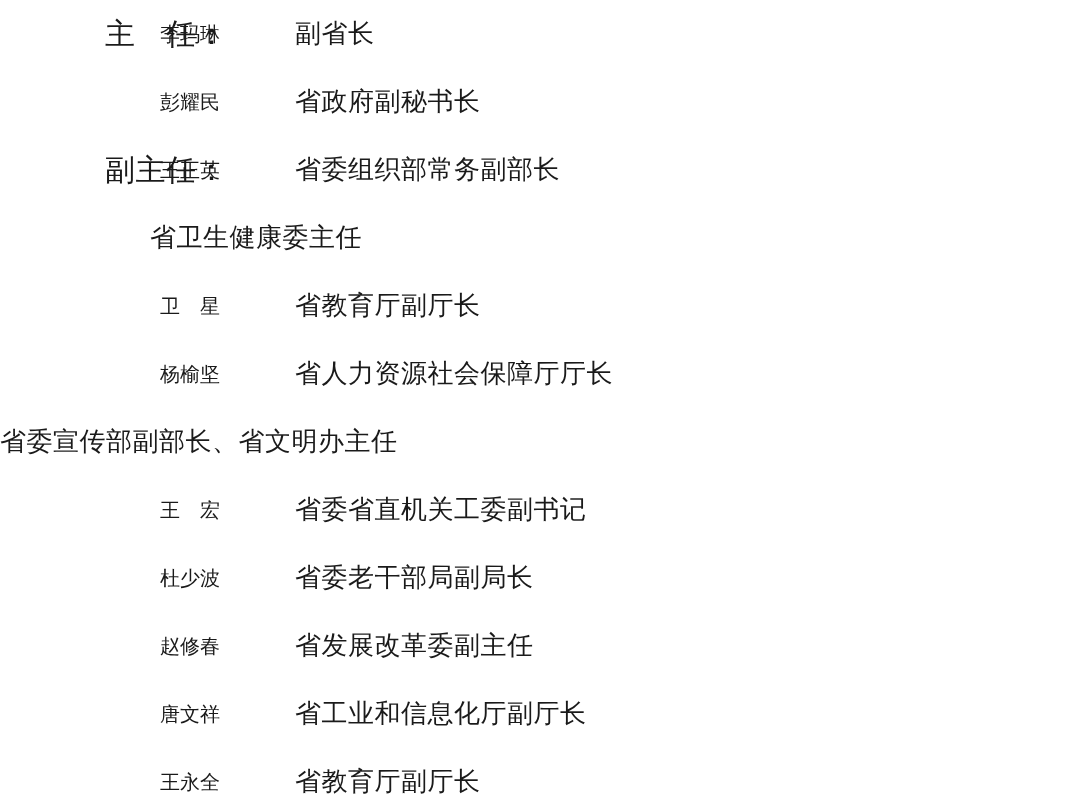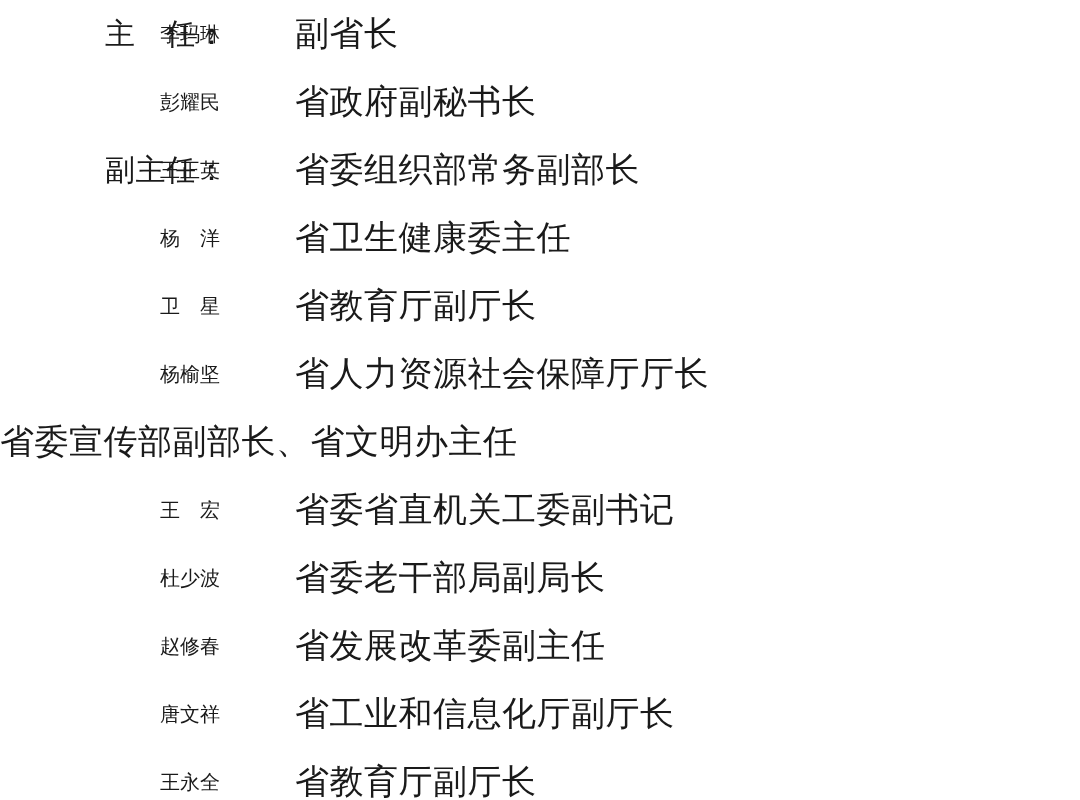--- a/index.html
+++ b/index.html
@@ -37,21 +37,21 @@
     text-align: left;
   }
   .name {
     width: 145px;
     box-sizing: border-box;
     padding-left: 10px;
     font-size: 20px;
     text-align: left;
   }
   .title {
-    font-size: 34px;
+    font-size: 26px;
     letter-spacing: 0.5px;
   }
 </style>
 </head>
 <body>
 
 <div id="doc">
 
   <div class="row">
     <div class="role">主　任：</div>
@@ -66,21 +66,20 @@
   </div>
 
   <div class="row">
     <div class="role">副主任：</div>
     <div class="name">王正英</div>
     <div class="title">省委组织部常务副部长</div>
   </div>
 
   <div class="row">
     <div class="role"></div>
-    <div class="name">杨　洋</div>
     <div class="title">省卫生健康委主任</div>
   </div>
 
   <div class="row">
     <div class="role"></div>
     <div class="name">卫　星</div>
     <div class="title">省教育厅副厅长</div>
   </div>
 
   <div class="row">

